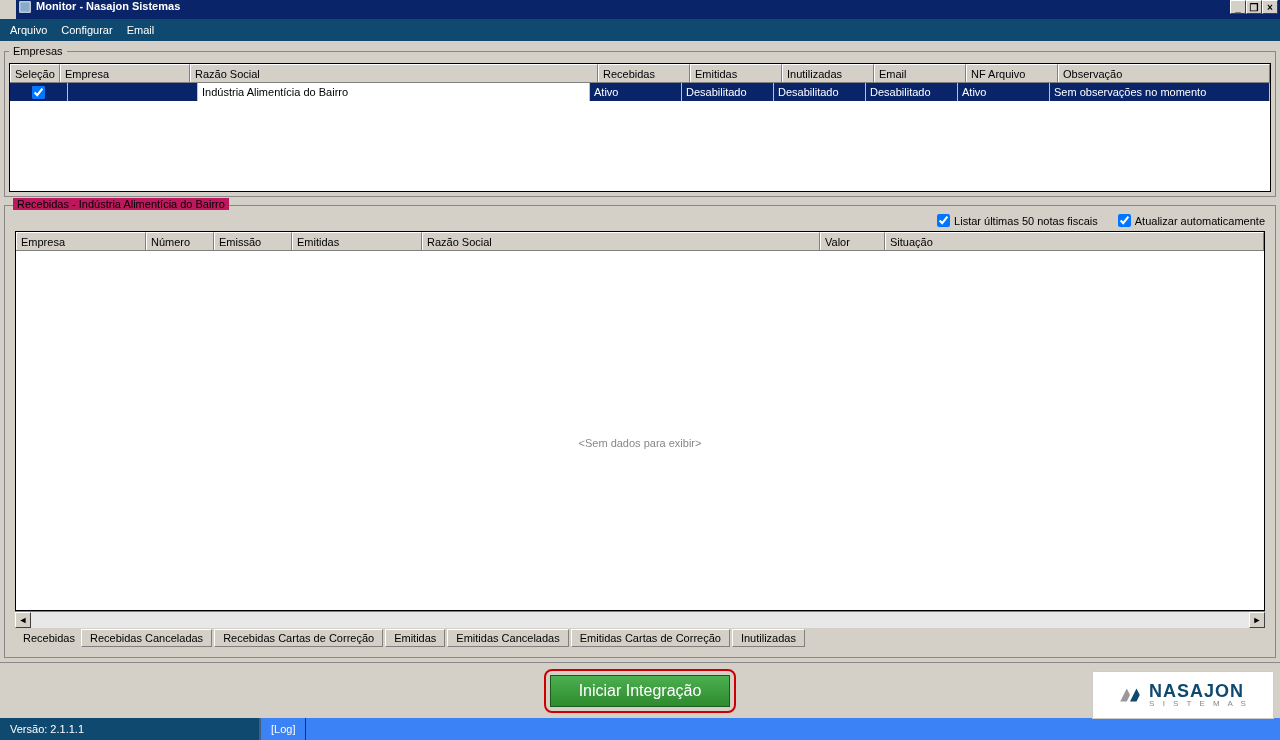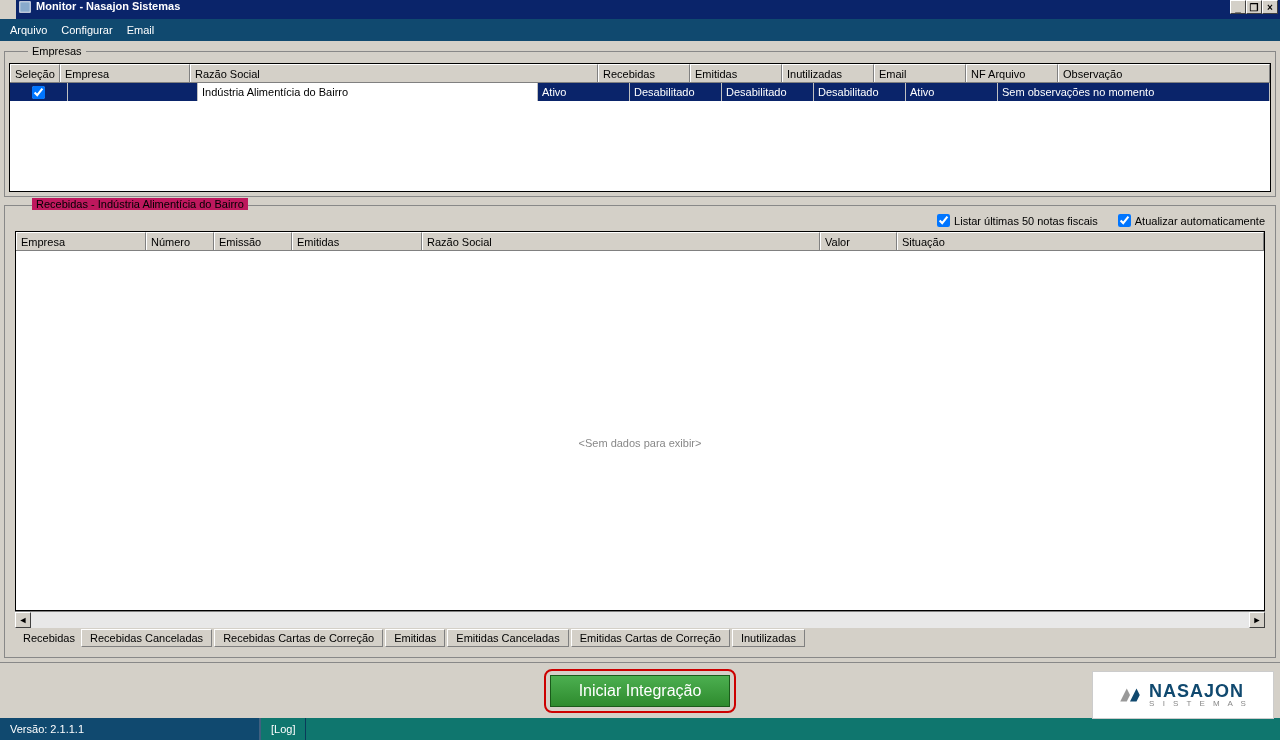--- a/index.html
+++ b/index.html
@@ -6,21 +6,21 @@
 html, body { width: 1280px; height: 740px; overflow: hidden; background: #d4d0c8; }
 .titlebar { height: 19px; background: linear-gradient(to bottom, #0a246a, #0a246a); color: #fff; display: flex; padding: 0 2px; margin-left: 16px; }
 .titlebar .icon { width: 14px; height: 14px; margin-right: 4px; display:flex; align-items:center; justify-content:center;}
 .titlebar .title { font-weight: bold; flex: 1; }
 .winbtns { display:flex; gap:0; }
 .winbtn { width: 16px; height: 14px; background:#d4d0c8; border:1px solid #fff; border-right-color:#404040; border-bottom-color:#404040; display:flex; align-items:center; justify-content:center; font-family: Arial; font-size:10px; font-weight:bold; color:#000; cursor:pointer;}
 .menubar { height: 22px; background: #10496f; display:flex; align-items:center; padding: 0 10px; gap: 14px; }
 .menubar .mitem { color:#fff; cursor:pointer; }
 .body { padding: 0; height: calc(740px - 19px - 22px - 22px); display:flex; flex-direction:column; }
 fieldset { border:1px solid #888; margin: 4px; padding: 6px 4px 4px 4px; position:relative; }
-legend { padding:0 4px; color:#000; font-size:11px;margin-left:19px; }
+legend { padding:0 4px; color:#000; font-size:11px; }
 .grid { border:1px solid #000; background:#fff; }
 .ghead { display:flex; background:#d4d0c8; border-bottom:1px solid #808080;}
 .gcell { padding:2px 4px; border-right:1px solid #808080; border-top:1px solid #fff; border-left:1px solid #fff; overflow:hidden; white-space:nowrap; height:18px; display:flex; align-items:center;}
 .grow { display:flex; }
 .grow .dcell { padding:2px 4px; border-right:1px solid #c0c0c0; white-space:nowrap; overflow:hidden; height:18px; display:flex; align-items:center;}
 .selrow { background:#0a246a; color:#fff; }
 .whitecell { background:#fff; color:#000; }
 .emptygrid { height:90px; background:#fff; }
 .fs2 { flex:1; display:flex; flex-direction:column; margin:4px; border:1px solid #888; padding:6px 4px 4px 4px; position:relative;}
 .fs2 legend { position:absolute; top:-8px; left:8px; background:#be185d; padding:0 4px;}
@@ -35,21 +35,21 @@
 .tab { padding:2px 8px; background:#d4d0c8; border:1px solid #808080; border-top:1px solid #fff; border-left:1px solid #fff; cursor:pointer; margin-right:2px; height:18px; display:flex; align-items:center;}
 .tab.active { background:#d4d0c8; border-bottom:1px solid #d4d0c8; position:relative; top:0; }
 .footer { height:56px; background:#d4d0c8; border-top:1px solid #888; display:flex; align-items:center; justify-content:center; position:relative;}
 .startbtn-wrap { border:2px solid #c00; border-radius:8px; padding:4px;}
 .startbtn { background: linear-gradient(to bottom,#4caf50,#2e8b2e); color:#fff; border:1px solid #1a5a1a; padding:6px 28px; cursor:pointer; font-size:16px;}
 .logo { position:absolute; right:6px; top:8px; width:182px; height:48px; background:#fff; border:1px solid #ccc; display:flex; align-items:center; justify-content:center; gap:6px;}
 .logo svg { width:26px; height:26px;}
 .logo .brand { display:flex; flex-direction:column; line-height:1;}
 .logo .brand .n { font-size:18px; font-weight:bold; color:#10496f; letter-spacing:1px;}
 .logo .brand .s { font-size:8px; color:#888; letter-spacing:3px;}
-.statusbar { height:22px; background:#0f766e; display:flex; align-items:center; color:#fff; }
+.statusbar { height:22px; background:#3b82f6; display:flex; align-items:center; color:#fff; }
 .statusbar .seg { padding:0 10px; border-right:1px solid #0a3a5a; height:100%; display:flex; align-items:center;}
 .statusbar .seg.v { width:260px; border-right:1px solid #406080; background:#10496f;}
 .statusbar .seg.log { border-left:1px solid #406080;}
 input[type=checkbox]{ width:13px; height:13px;}
 </style>
 </head>
 <body>
 
 <div class="titlebar">
   <span class="icon">
@@ -85,21 +85,21 @@
         <div class="gcell" style="width:92px">Inutilizadas</div>
         <div class="gcell" style="width:92px">Email</div>
         <div class="gcell" style="width:92px">NF Arquivo</div>
         <div class="gcell" style="flex:1">Observação</div>
       </div>
       <div class="grow selrow">
         <div class="dcell" style="width:58px; justify-content:center;">
           <input type="checkbox" checked="" style="">
         </div>
         <div class="dcell" style="width:130px"></div>
-        <div class="dcell whitecell" style="width:340px">Indústria Alimentícia do Bairro</div>
+        <div class="dcell whitecell" style="width:392px">Indústria Alimentícia do Bairro</div>
         <div class="dcell" style="width:92px">Ativo</div>
         <div class="dcell" style="width:92px">Desabilitado</div>
         <div class="dcell" style="width:92px">Desabilitado</div>
         <div class="dcell" style="width:92px">Desabilitado</div>
         <div class="dcell" style="width:92px">Ativo</div>
         <div class="dcell" style="flex:1">Sem observações no momento</div>
       </div>
       <div class="emptygrid"></div>
     </div>
   </fieldset>
@@ -116,21 +116,21 @@
         <span>Atualizar automaticamente</span>
       </label>
     </div>
     <div class="grid2wrap">
       <div class="ghead">
         <div class="gcell" style="width:130px">Empresa</div>
         <div class="gcell" style="width:68px">Número</div>
         <div class="gcell" style="width:78px">Emissão</div>
         <div class="gcell" style="width:130px">Emitidas</div>
         <div class="gcell" style="width:398px">Razão Social</div>
-        <div class="gcell" style="width:77px">Valor</div>
+        <div class="gcell" style="width:65px">Valor</div>
         <div class="gcell" style="flex:1">Situação</div>
       </div>
       <div class="emptyarea">
         <span>&lt;Sem dados para exibir&gt;</span>
       </div>
     </div>
     <div class="hscroll">
       <div class="sbbtn">◄</div>
       <div class="sbtrack"></div>
       <div class="sbbtn">►</div>

